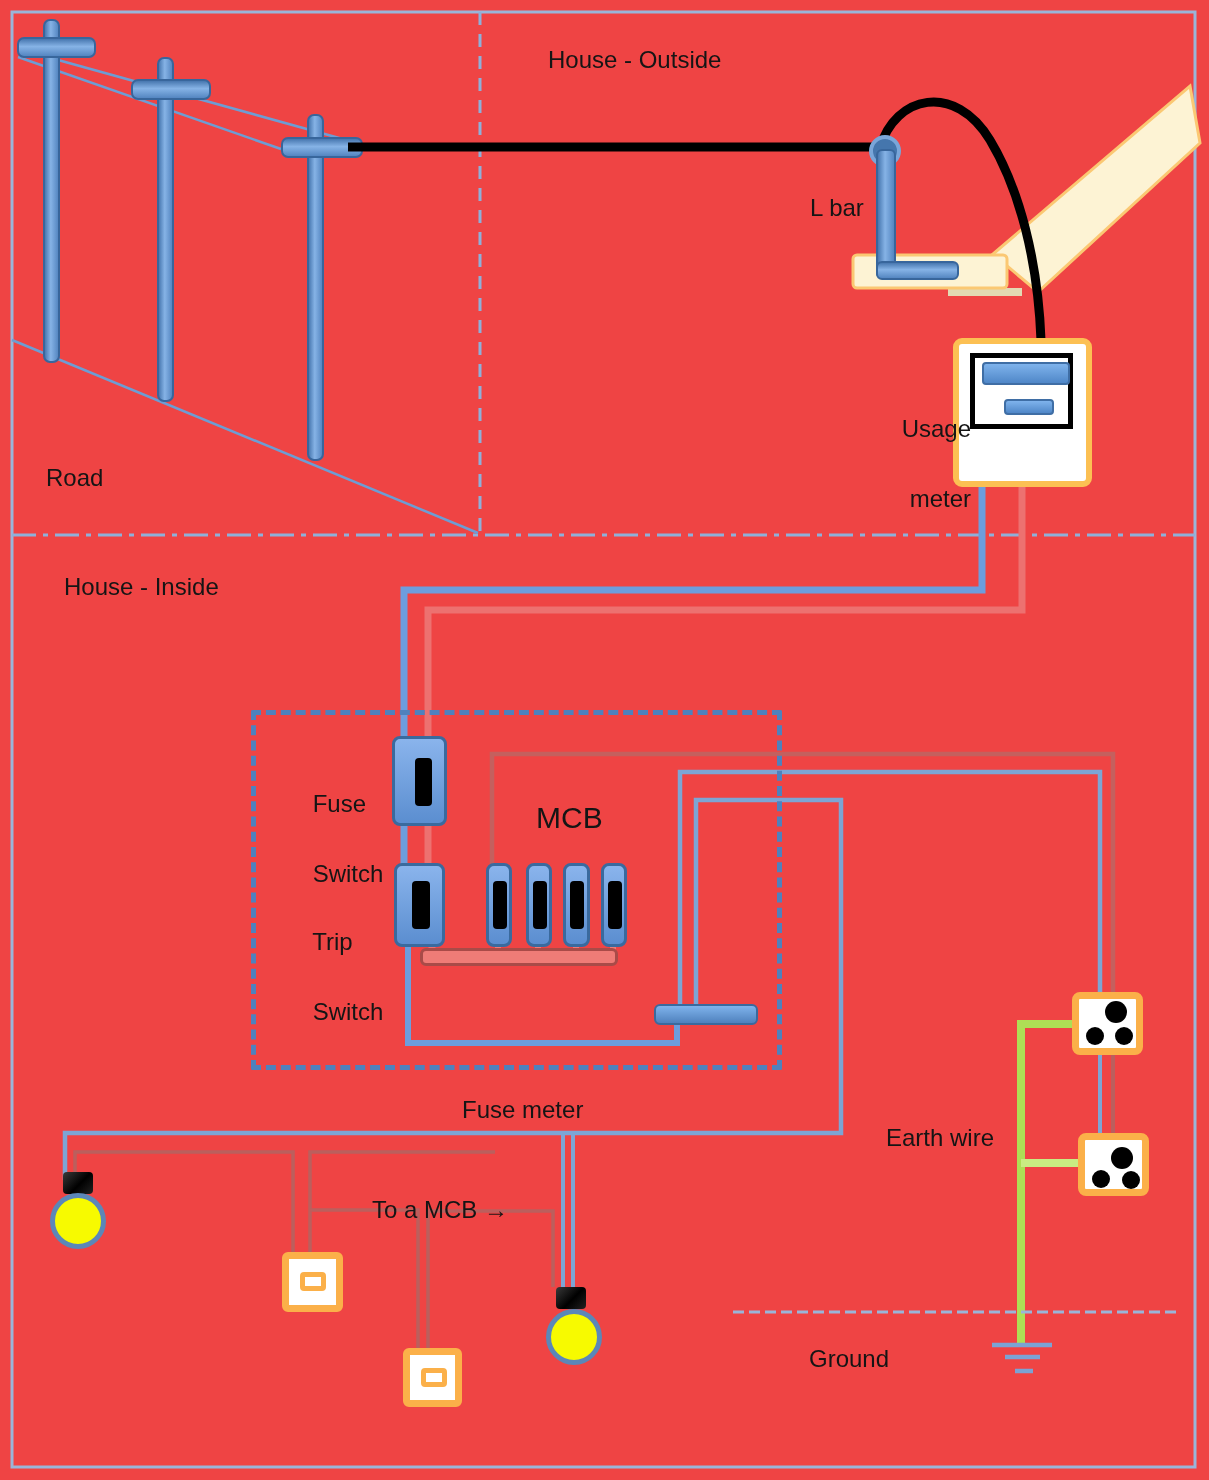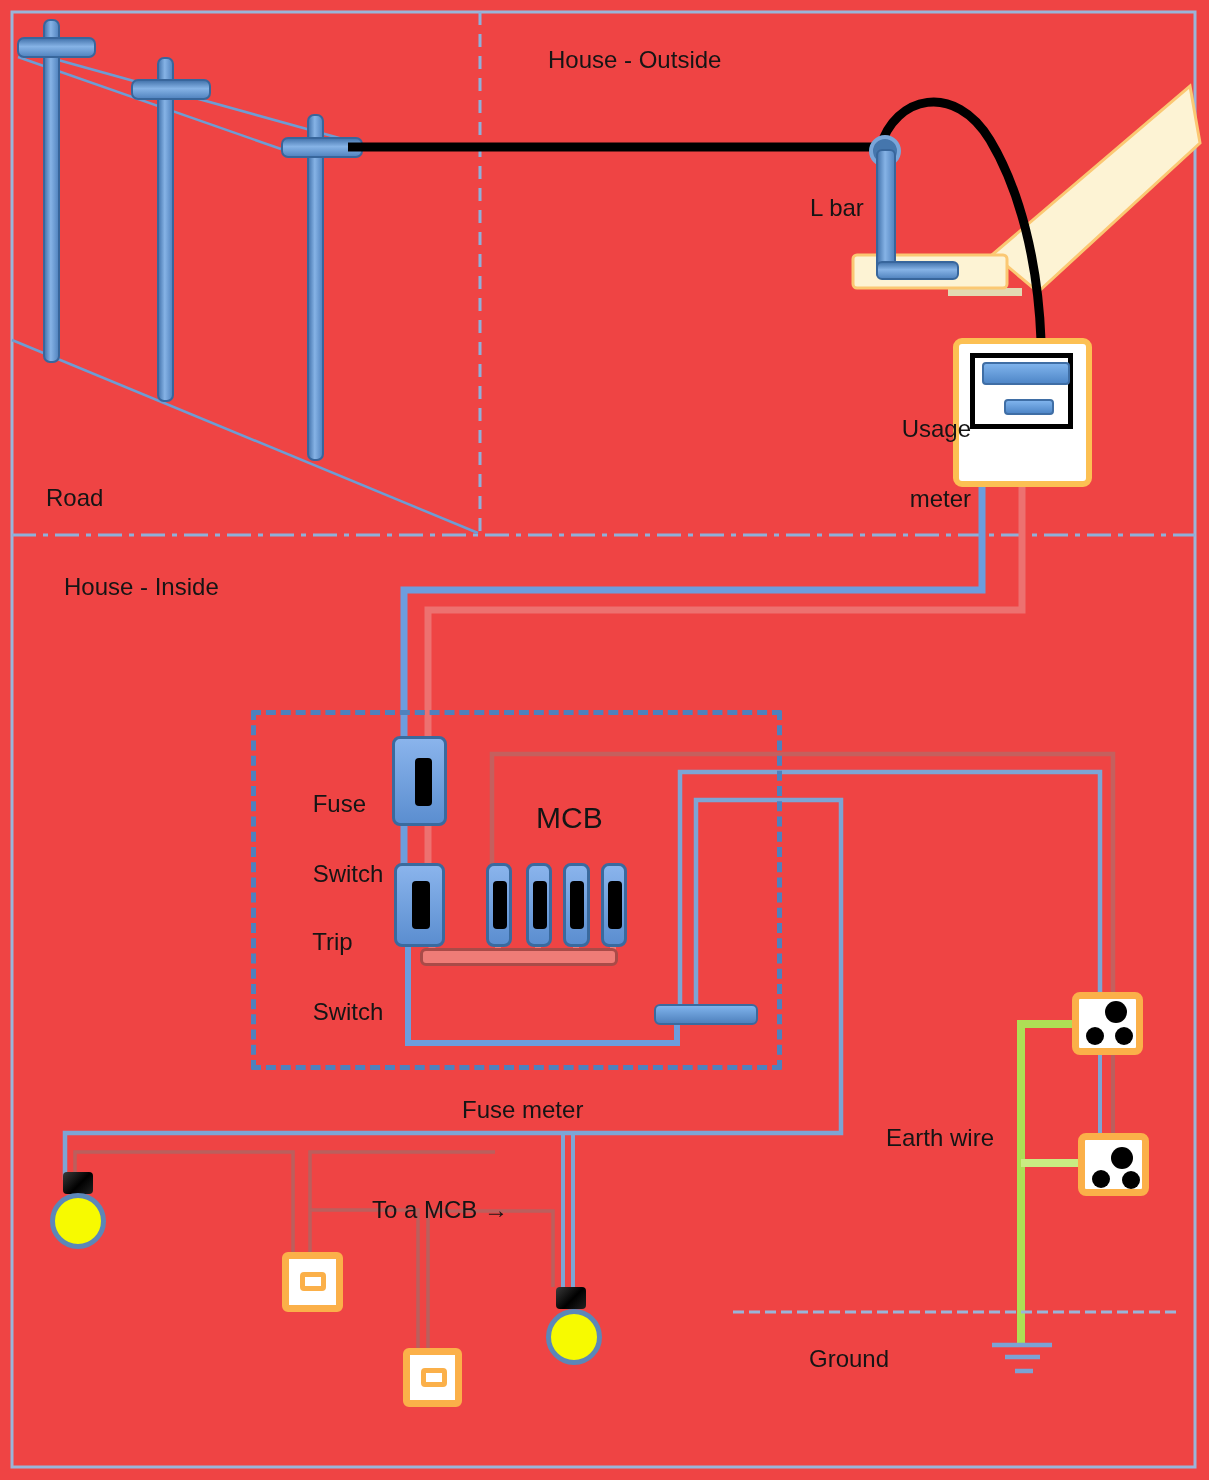--- a/index.html
+++ b/index.html
@@ -195,21 +195,21 @@
   <div class="bulb" style="left:50px;top:1193px;"></div>
   <div class="holder" style="left:556px;top:1287px;"></div>
   <div class="bulb" style="left:546px;top:1309px;"></div>
 
   <div class="lbl" style="left:548px;top:42px;">House - Outside</div>
   <div class="lbl" style="left:810px;top:182px;margin-top:8px;">L bar</div>
   <div class="lbl" style="left:875px;top:376px;text-align:right;">
     <span>Usage</span><br>
     <span>meter</span>
   </div>
-  <div class="lbl" style="left:46px;top:480px;">Road</div>
+  <div class="lbl" style="left:46px;top:460px;">Road</div>
   <div class="lbl" style="left:64px;top:569px;">House - Inside</div>
   <div class="lbl" style="left:286px;top:751px;">
     <span>Fuse</span><br>
     <span>Switch</span>
   </div>
   <div class="lbl" style="left:286px;top:889px;">
     <span>Trip</span><br>
     <span>Switch</span>
   </div>
   <div class="lbl big" style="left:536px;top:800px;">MCB</div>

